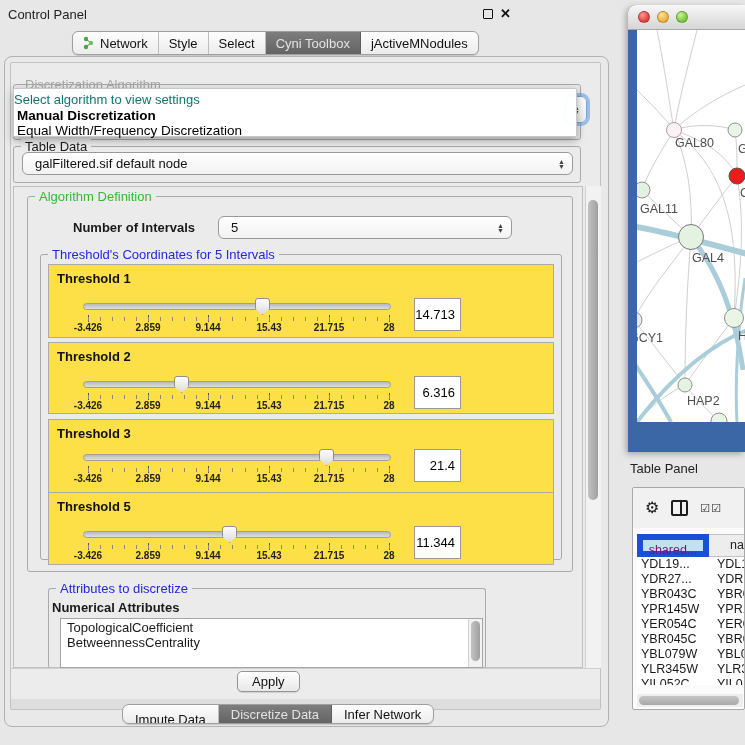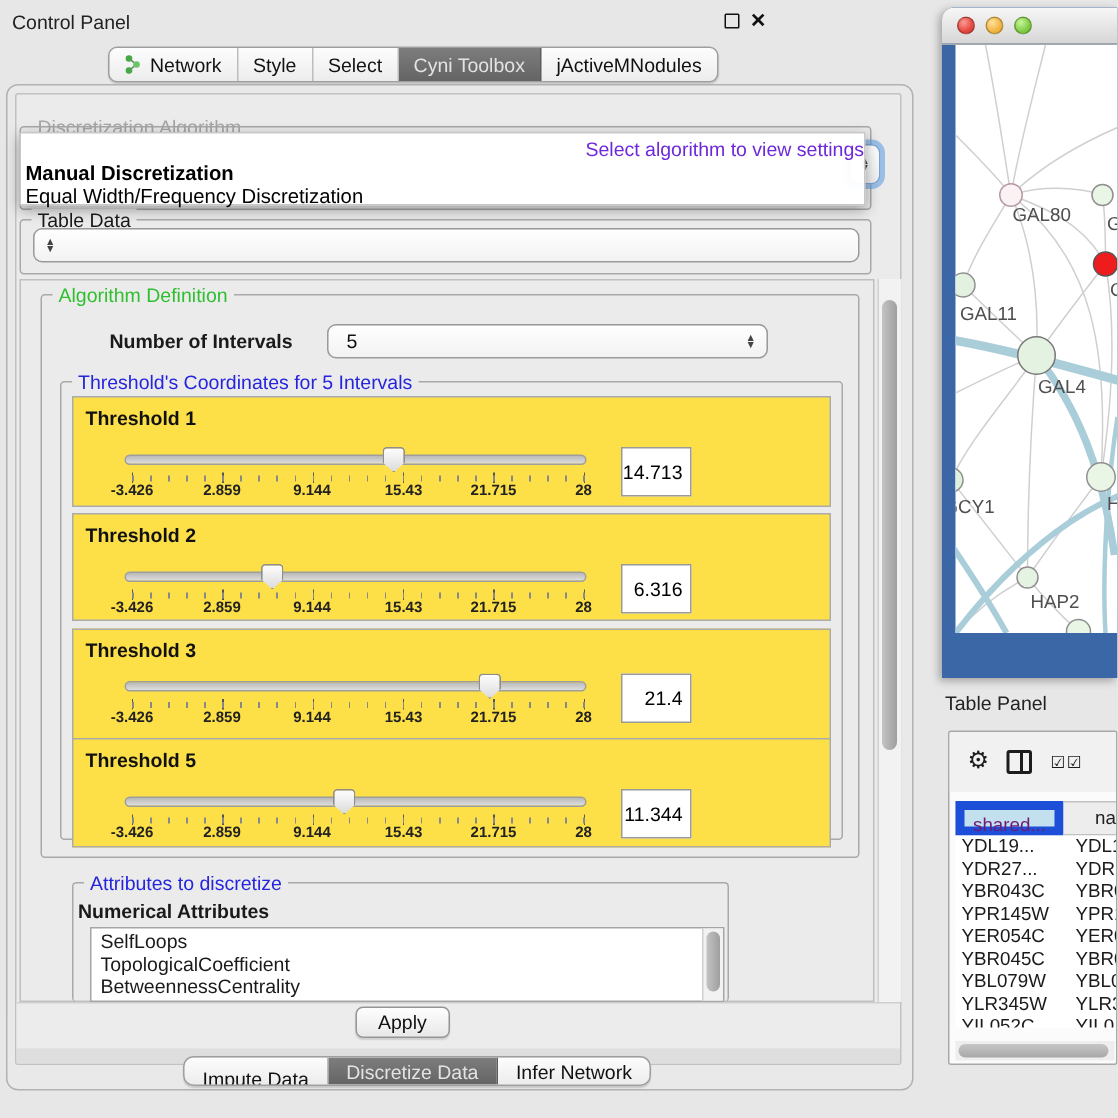--- a/index.html
+++ b/index.html
@@ -31,21 +31,21 @@
 
   .combo { border:1px solid #9a9a9a; border-radius:6px; background:linear-gradient(#ffffff,#f2f2f2);
            display:flex; align-items:center; box-shadow:inset 0 1px 0 #fff; }
   .combo .cv { flex:1; padding:0 12px; font-size:13px; color:#111; overflow:hidden; white-space:nowrap; }
   .spin { display:flex; flex-direction:column; line-height:5px; font-size:7px; color:#444;
           padding:0 7px; }
 
   
   .popup { left:13px; top:88px; width:564px; height:49px; background:rgba(255,255,255,.96);
            border:1px solid #c8c8c8; border-radius:1px; box-shadow:0 3px 9px rgba(0,0,0,.35); z-index:40; }
-  .popup .ph { position:absolute; top:3px; left:0; width:100%; text-align:right; color:#6d28d9; font-size:13px; }
+  .popup .ph { position:absolute; top:3px; left:0; width:100%; text-align:left; color:#0f766e; font-size:13px; }
   .popup .it1 { position:absolute; top:19px; left:3px; font-weight:bold; color:#000; font-size:13.5px; }
   .popup .it2 { position:absolute; top:34px; left:3px; color:#000; font-size:13.5px; }
   .focus-combo { left:566px; top:96px; width:21px; height:27px; border:1px solid #7aa4d6; border-radius:6px;
                  background:linear-gradient(#fff,#ededed); box-shadow:0 0 0 3px rgba(100,160,225,.6);
                  z-index:30; display:flex; align-items:center; justify-content:center; }
 
   
   .vtrack { background:#f2f2f2; border-left:1px solid #d0d0d0; }
   .vthumb { position:absolute; left:2px; width:10px; border-radius:6px;
             background:linear-gradient(to right,#c3c3c3,#9f9f9f); }
@@ -163,20 +163,21 @@
 <div class="abs popup">
   <div class="ph">Select algorithm to view settings</div>
   <div class="it1">Manual Discretization</div>
   <div class="it2">Equal Width/Frequency Discretization</div>
 </div>
 
 <div class="abs grp" style="left:13px; top:146px; width:568px; height:37px;">
   <span class="grp-title">Table Data</span>
 </div>
 <div class="abs combo" style="left:22px; top:152px; width:551px; height:23px;">
+  <span class="cv">galFiltered.sif default node</span>
   <span class="spin">▲<br>▼</span>
 </div>
 
 <div class="abs" style="left:13px; top:186px; width:570px; height:482px; border:1px solid #c0c0c0; background:#ebebeb;"></div>
 <div class="abs vtrack" style="left:585px; top:186px; width:16px; height:482px;">
   <div class="vthumb" style="top:14px; height:300px;"></div>
 </div>
 
 <div class="abs grp" style="left:27px; top:196px; width:546px; height:376px;">
   <span class="grp-title green-title">Algorithm Definition</span>
@@ -249,21 +250,20 @@
   <span class="tlab" style="left:280px;">21.715</span>
   <span class="tlab" style="left:340px;">28</span>
   <div class="vbox">11.344</div>
 </div>
 
 <div class="abs grp" style="left:48px; top:588px; width:438px; height:80px; border-bottom:none;">
   <span class="grp-title blue-title">Attributes to discretize</span>
 </div>
 <div class="abs bold" style="left:52px; top:600px;">Numerical Attributes</div>
 <div class="abs attr-list">
-  <div class="li">SelfLoops</div>
   <div class="li">TopologicalCoefficient</div>
   <div class="li">BetweennessCentrality</div>
 </div>
 <div class="abs vtrack" style="left:468px; top:619px; width:14px; height:48px;">
   <div class="vthumb" style="top:2px; height:40px; width:9px;"></div>
 </div>
 
 <div class="abs apply-bar"></div>
 <div class="abs apply-strip"></div>
 <button class="abs btn" style="left:237px; top:671px;">Apply</button>

